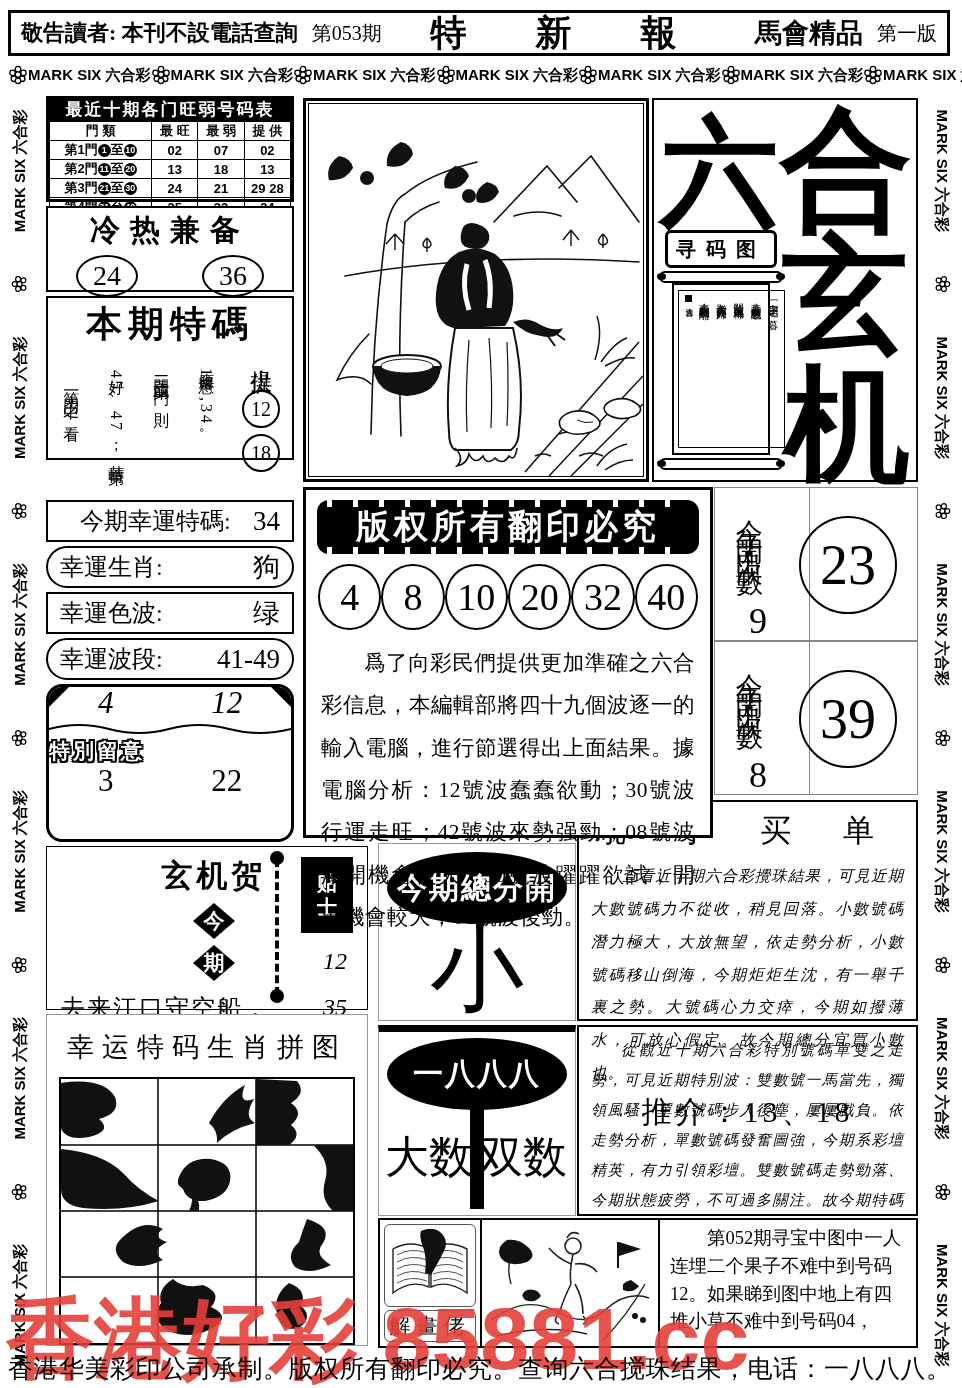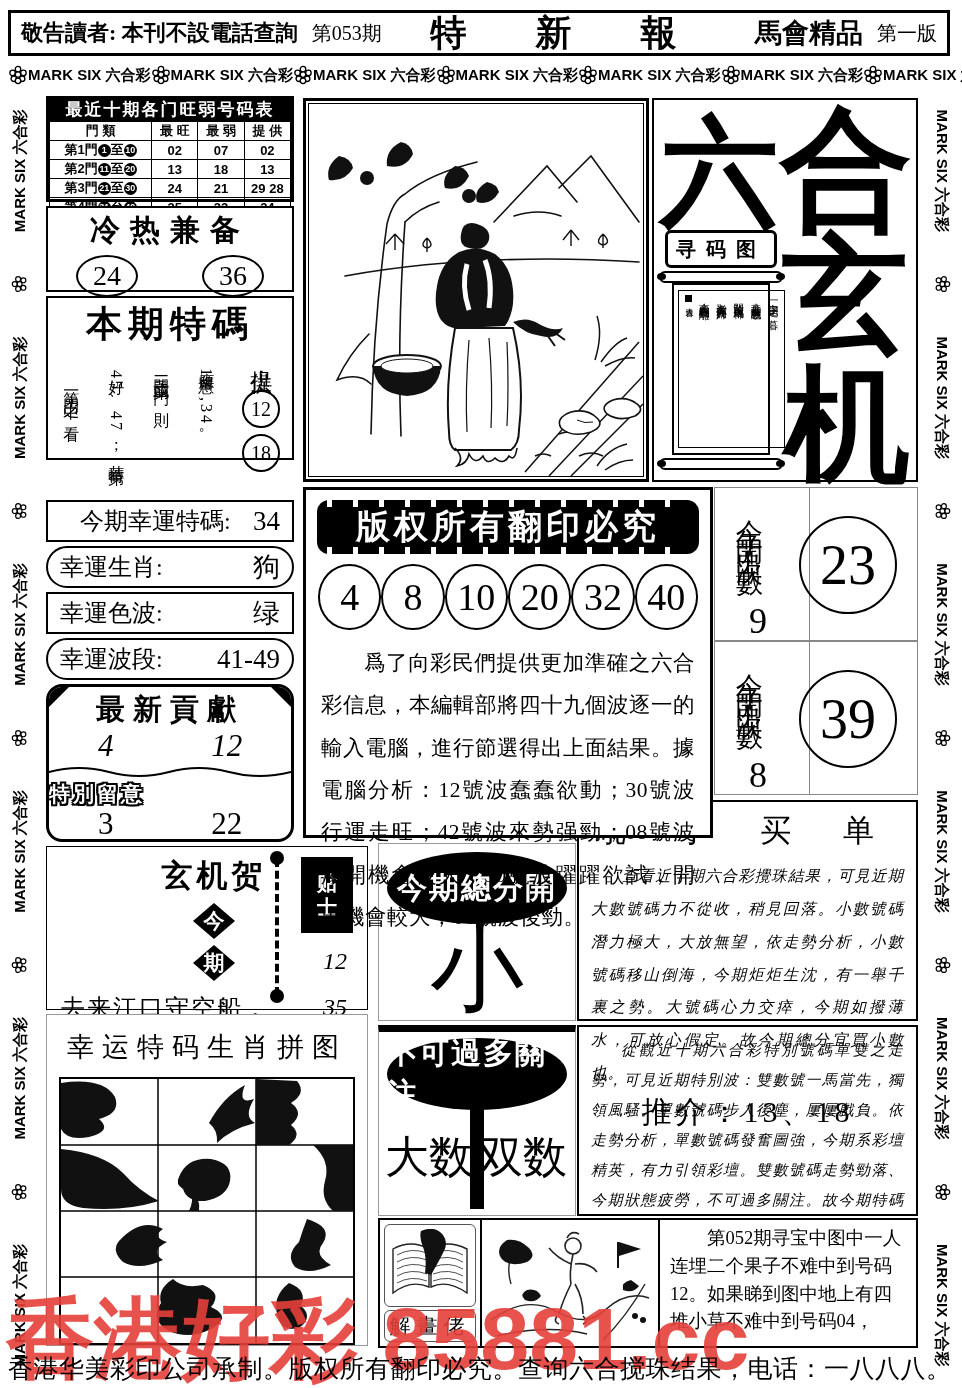--- a/index.html
+++ b/index.html
@@ -481,21 +481,20 @@
   <div class="abs lucky" style="top:592px;">
     <span class="lab">幸運色波:</span>
     <span class="val">绿</span>
   </div>
   <div class="abs lucky round" style="top:638px;">
     <span class="lab">幸運波段:</span>
     <span class="val">41-49</span>
   </div>
 
   <div class="bx contrib" style="left:46px;top:684px;width:248px;height:158px;">
-    <div class="ct-title">最新貢獻</div>
     <div class="ct-nums">
       <span>4</span>
       <span>12</span>
     </div>
     <svg width="242" height="16" viewBox="0 0 242 16">
         <path d="M0 8 Q30 0 60 8 T120 8 T180 8 T242 8" fill="none" stroke="#000" stroke-width="2"></path>
       </svg>
     <div class="ct-note">特別留意</div>
     <div class="ct-nums2">
       <span>3</span>
@@ -661,21 +660,21 @@
     <div class="hand-par">查看近十期六合彩攪珠結果，可見近期大數號碼力不從收，稍見回落。小數號碼潛力極大，大放無望，依走勢分析，小數號碼移山倒海，今期炬炬生沈，有一舉千裏之勢。大號碼心力交瘁，今期如撥薄水，可放心假定。故今期總分宜買小數也。</div>
     <div class="sb-rec">推介：13、18</div>
   </div>
 
   <div class="bx thin" style="left:378px;top:843px;width:198px;height:178px;">
     <div class="ellipse">今期總分開</div>
     <div class="big-xiao">小</div>
   </div>
 
   <div class="bx thin specialopen" style="left:378px;top:1025px;width:198px;height:191px;">
-    <div class="ellipse" style="margin-top:6px;">不可過多關注</div>
+    <div class="ellipse" style="margin-top:6px;">一八八八</div>
     <div class="stem"></div>
     <span class="so-left">大数</span>
     <span class="so-right">双数</span>
   </div>
 
   <div class="bx" style="left:577px;top:1025px;width:341px;height:191px;padding:4px 12px;">
     <div class="hand-par" style="margin-top:4px;line-height:2.0;font-size:15px;">從觀近十期六合彩特別號碼單雙之走勢，可見近期特別波：雙數號一馬當先，獨領風騷。單數號碼步人後塵，屢屢戲負。依走勢分析，單數號碼發奮圖強，今期系彩壇精英，有力引領彩壇。雙數號碼走勢勁落、今期狀態疲勞，不可過多關注。故今期特碼宜買單數也。</div>
     <div class="sb-rec">推荐：34、49</div>
   </div>
 

